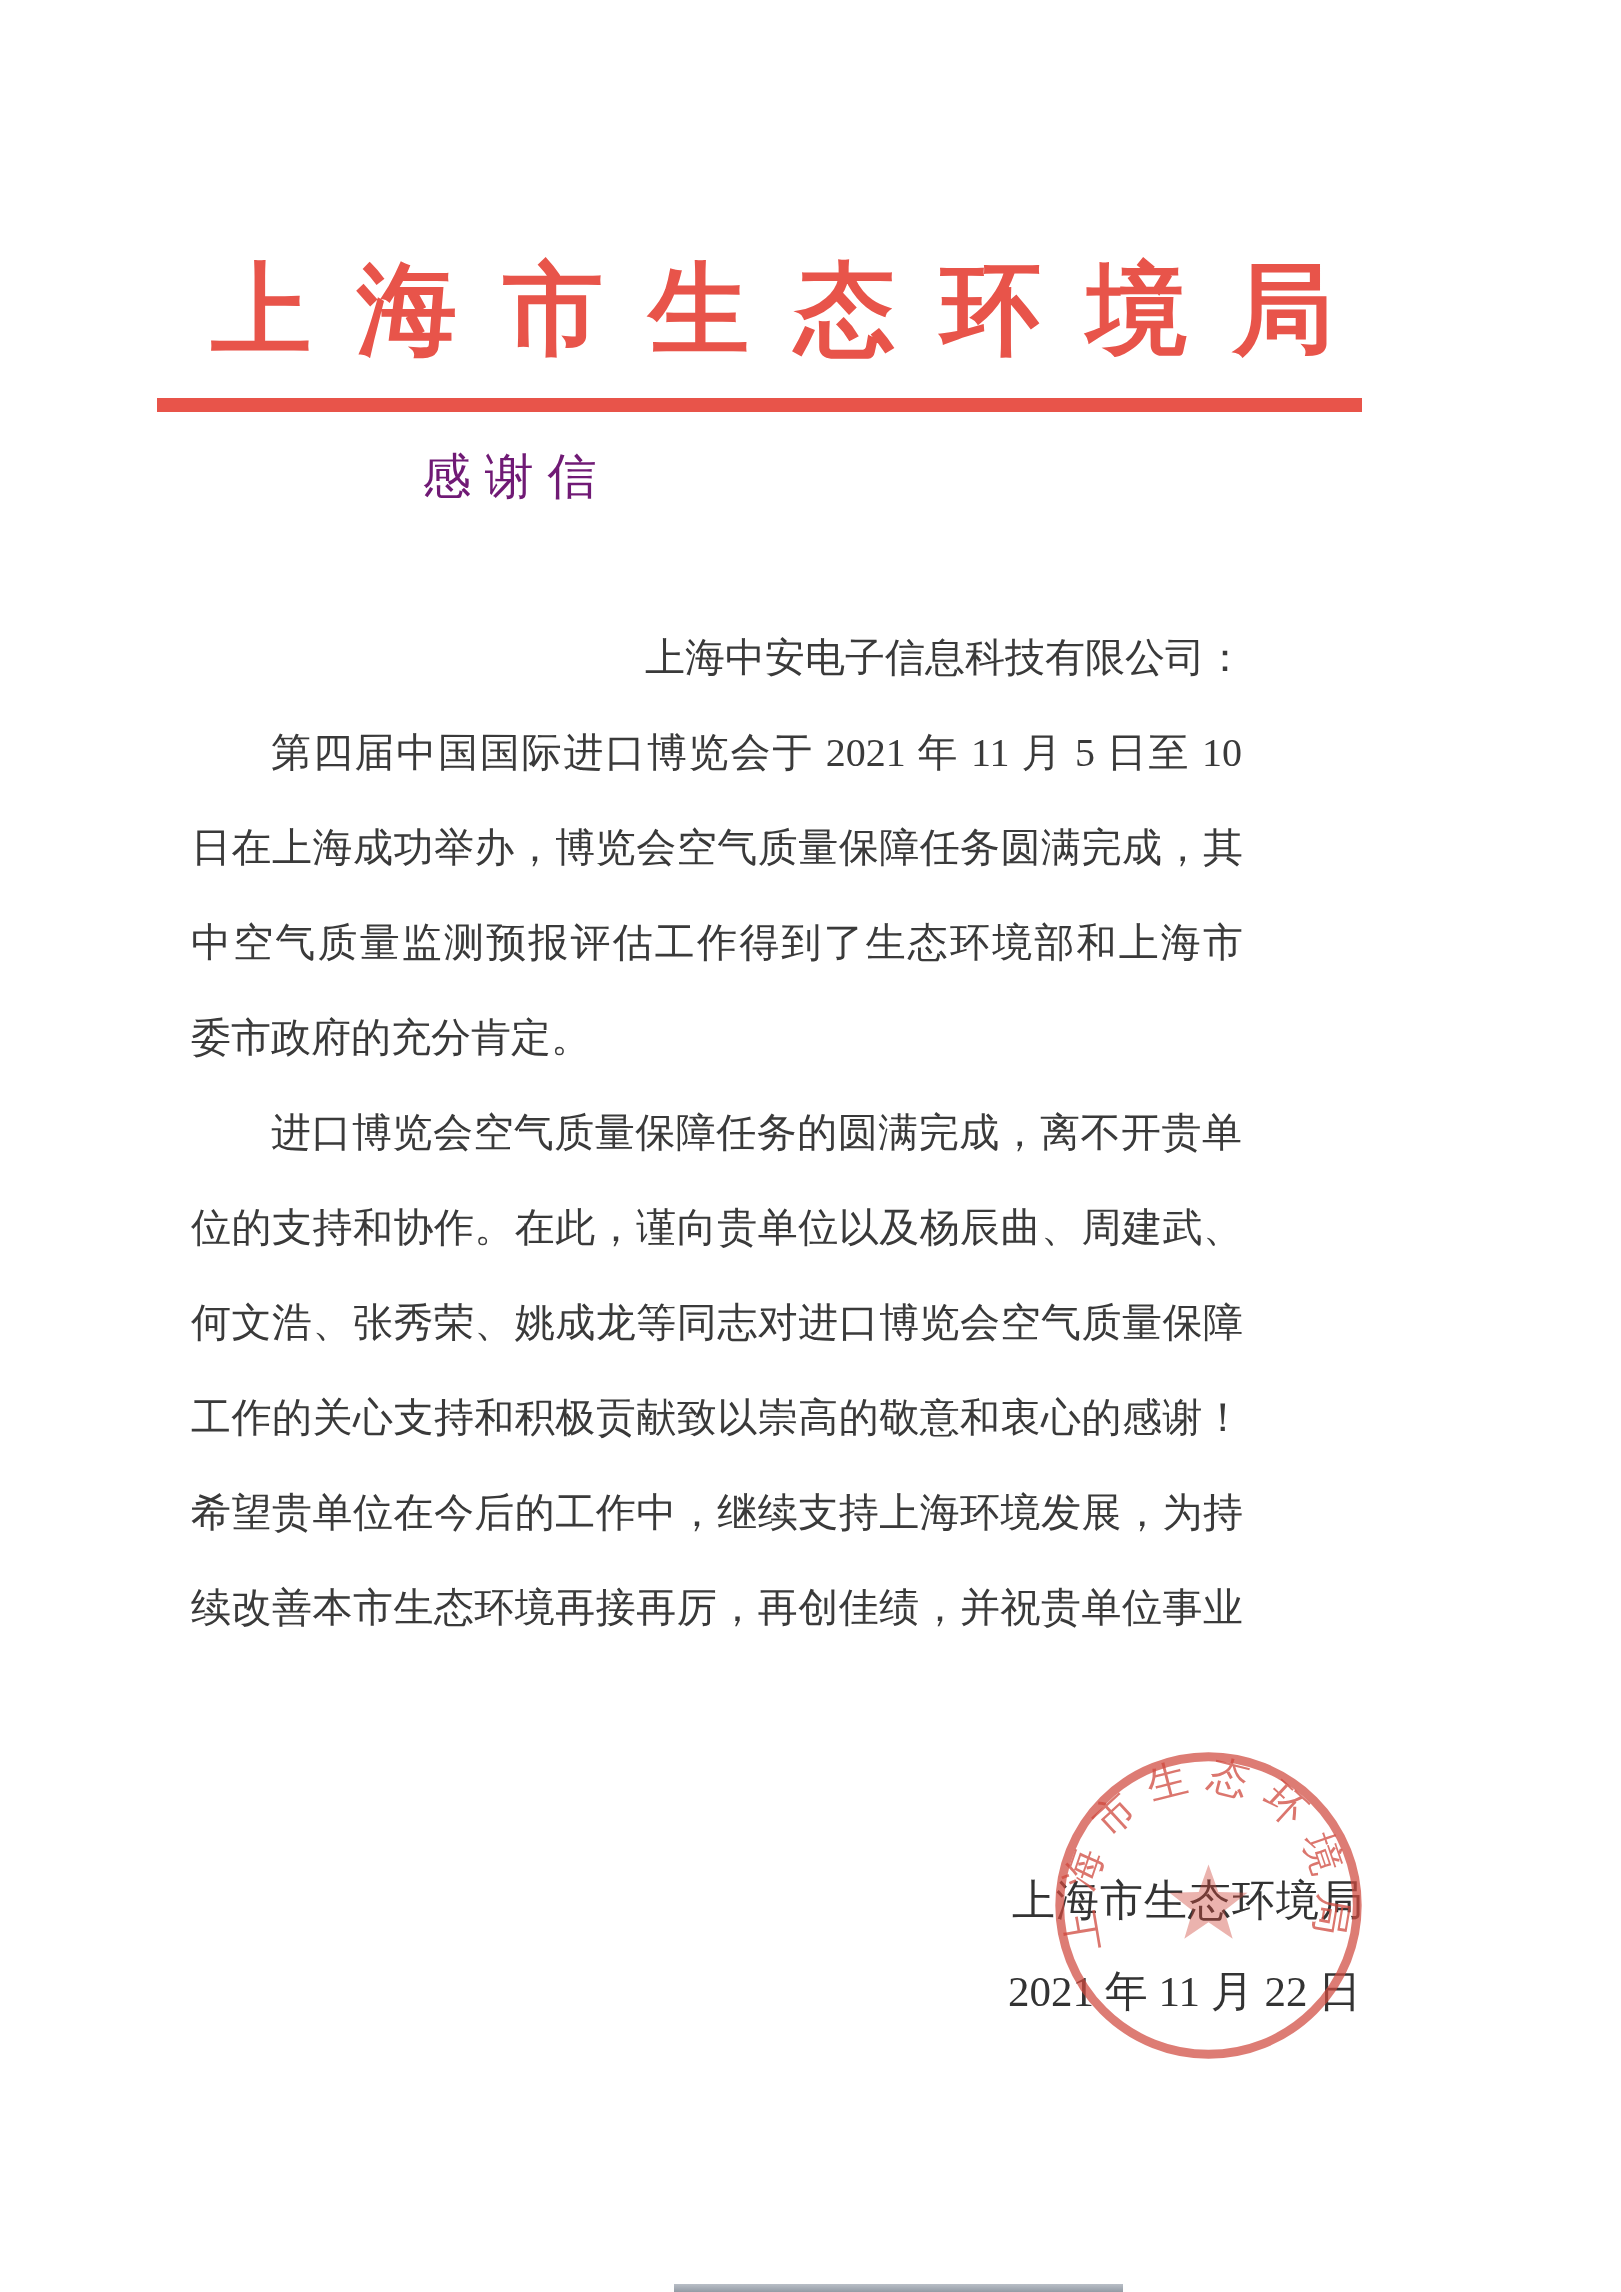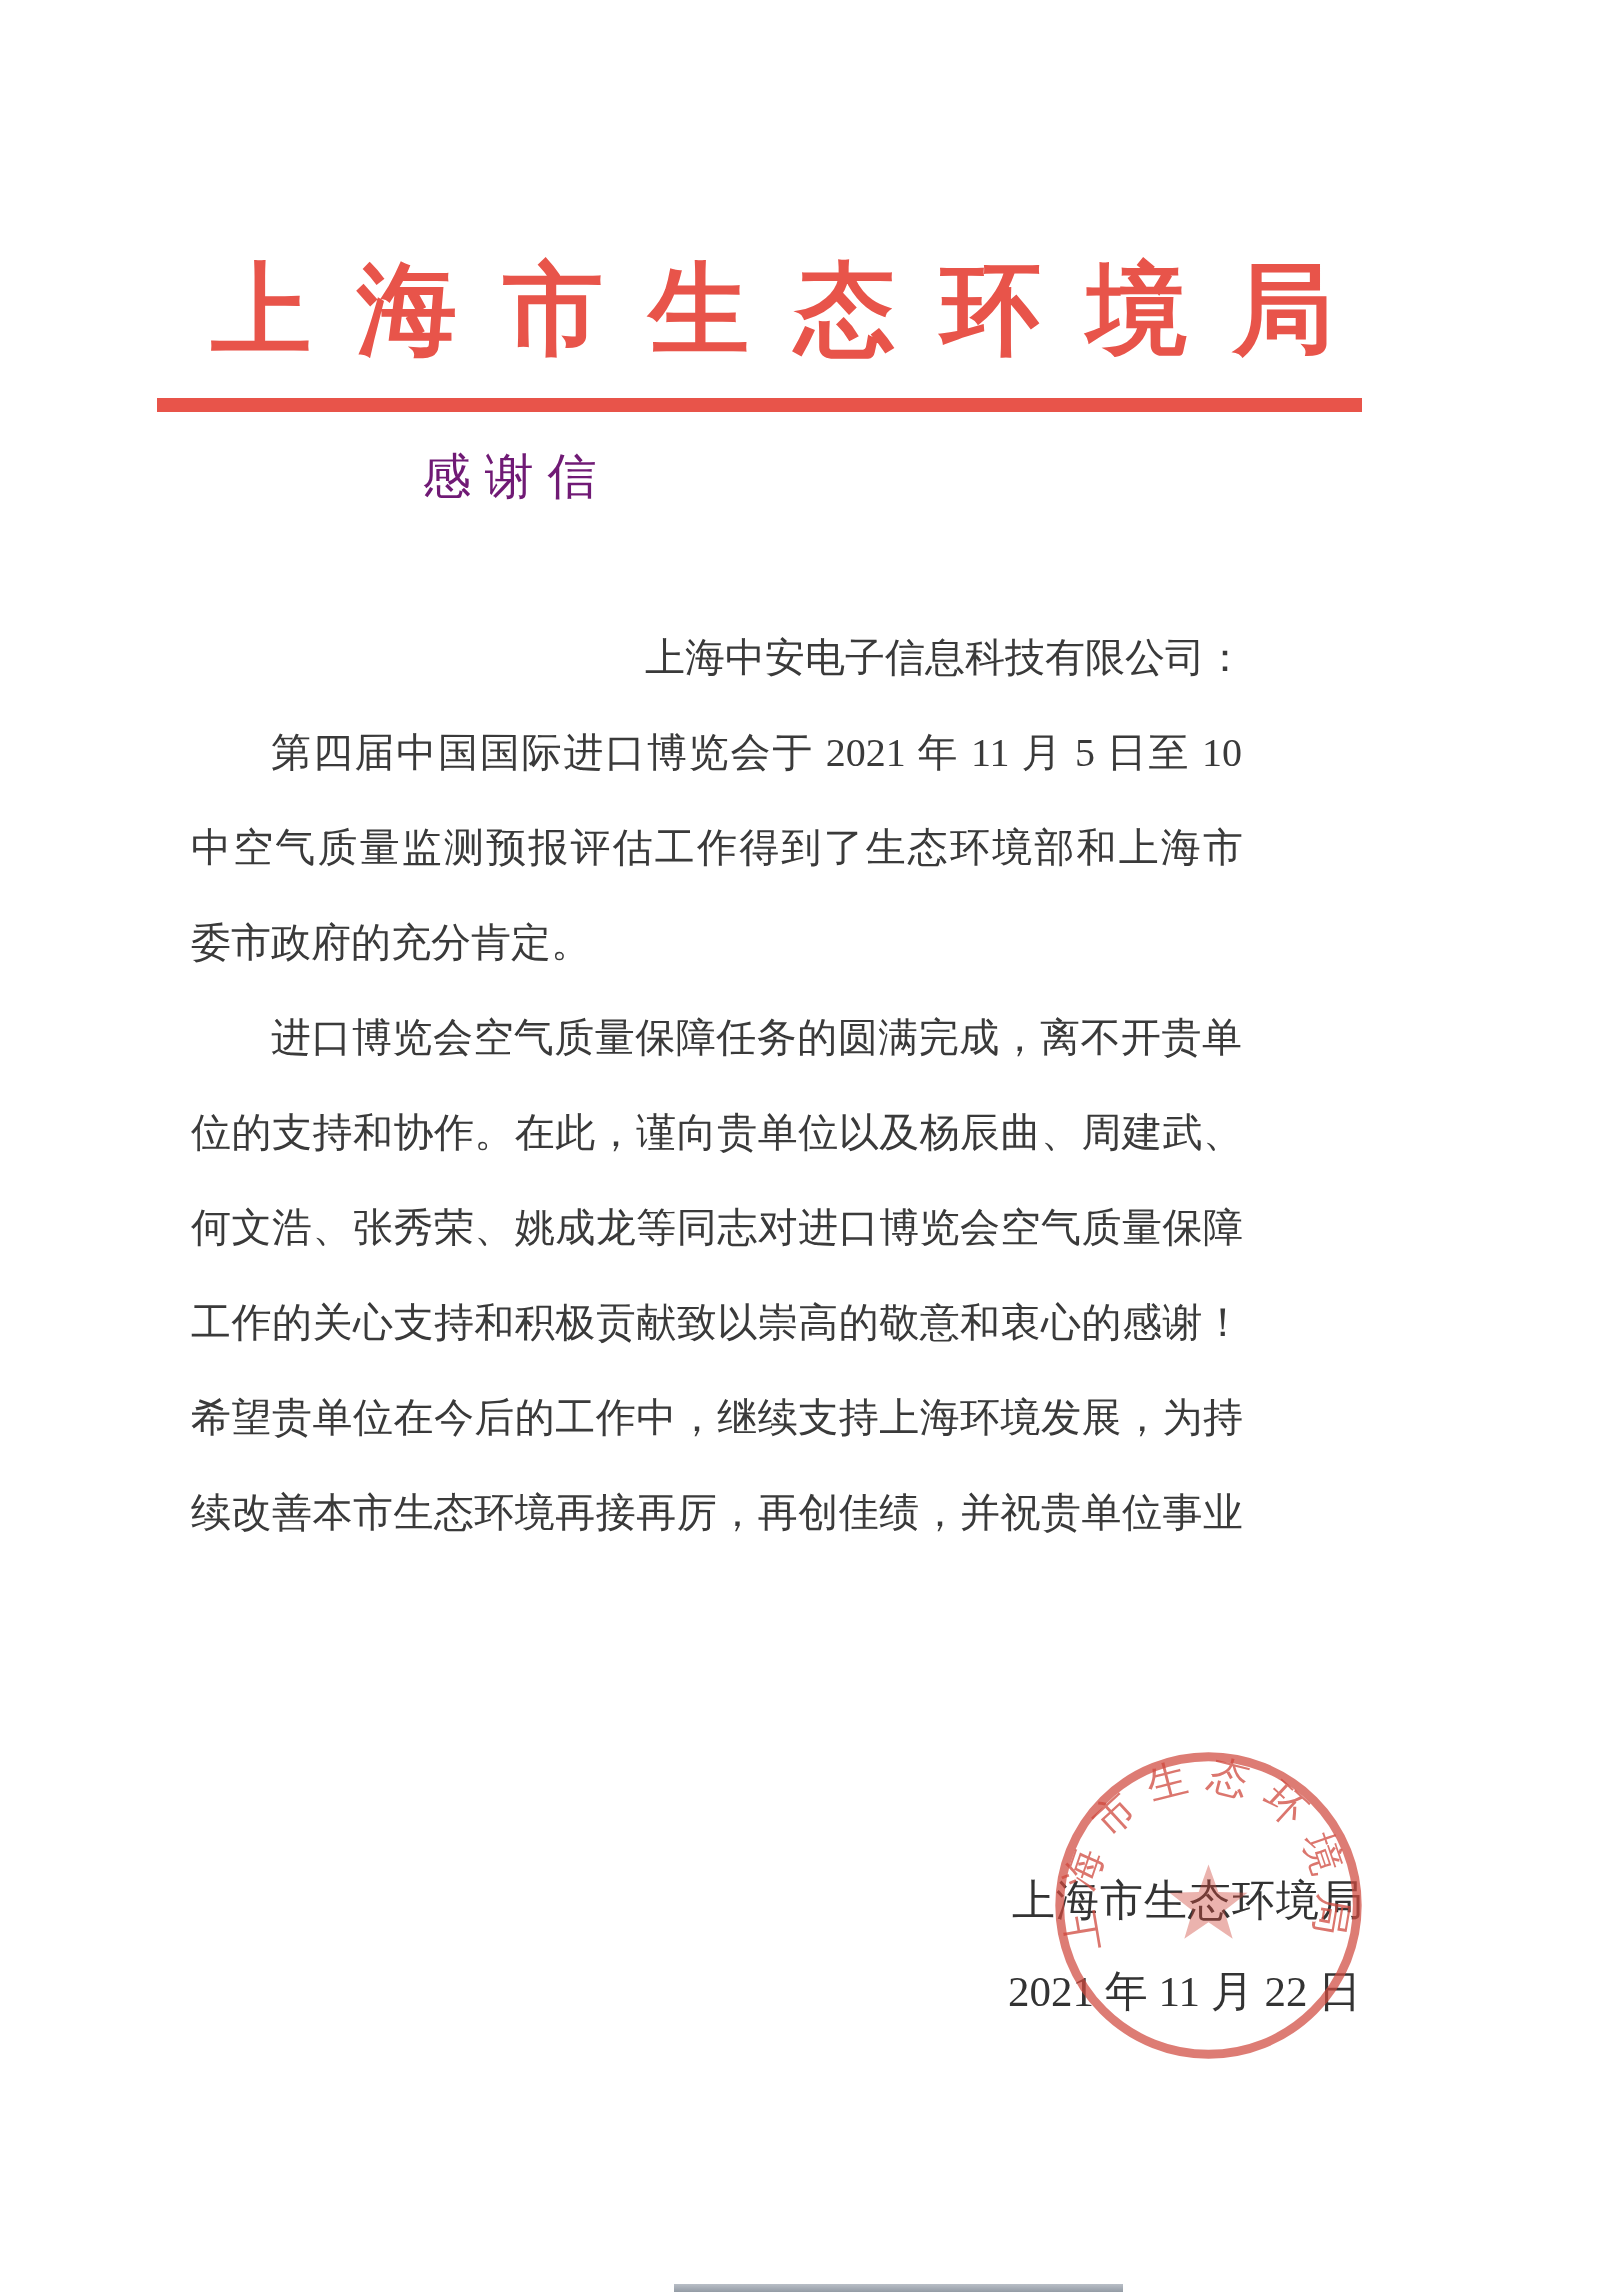--- a/index.html
+++ b/index.html
@@ -85,20 +85,21 @@
   <div class="agency-header">上海市生态环境局</div>
 
   <div class="red-rule"></div>
 
   <div class="letter-title">感谢信</div>
 
   <div class="salutation">上海中安电子信息科技有限公司：</div>
 
   <div class="body-lines">
       <div class="body-line indent">第四届中国国际进口博览会于 2021 年 11 月 5 日至 10</div>
+      <div class="body-line">日在上海成功举办，博览会空气质量保障任务圆满完成，其</div>
       <div class="body-line">中空气质量监测预报评估工作得到了生态环境部和上海市</div>
       <div class="body-line nojustify">委市政府的充分肯定。</div>
       <div class="body-line indent">进口博览会空气质量保障任务的圆满完成，离不开贵单</div>
       <div class="body-line">位的支持和协作。在此，谨向贵单位以及杨辰曲、周建武、</div>
       <div class="body-line">何文浩、张秀荣、姚成龙等同志对进口博览会空气质量保障</div>
       <div class="body-line">工作的关心支持和积极贡献致以崇高的敬意和衷心的感谢！</div>
       <div class="body-line">希望贵单位在今后的工作中，继续支持上海环境发展，为持</div>
       <div class="body-line">续改善本市生态环境再接再厉，再创佳绩，并祝贵单位事业</div>
     </div>
 

